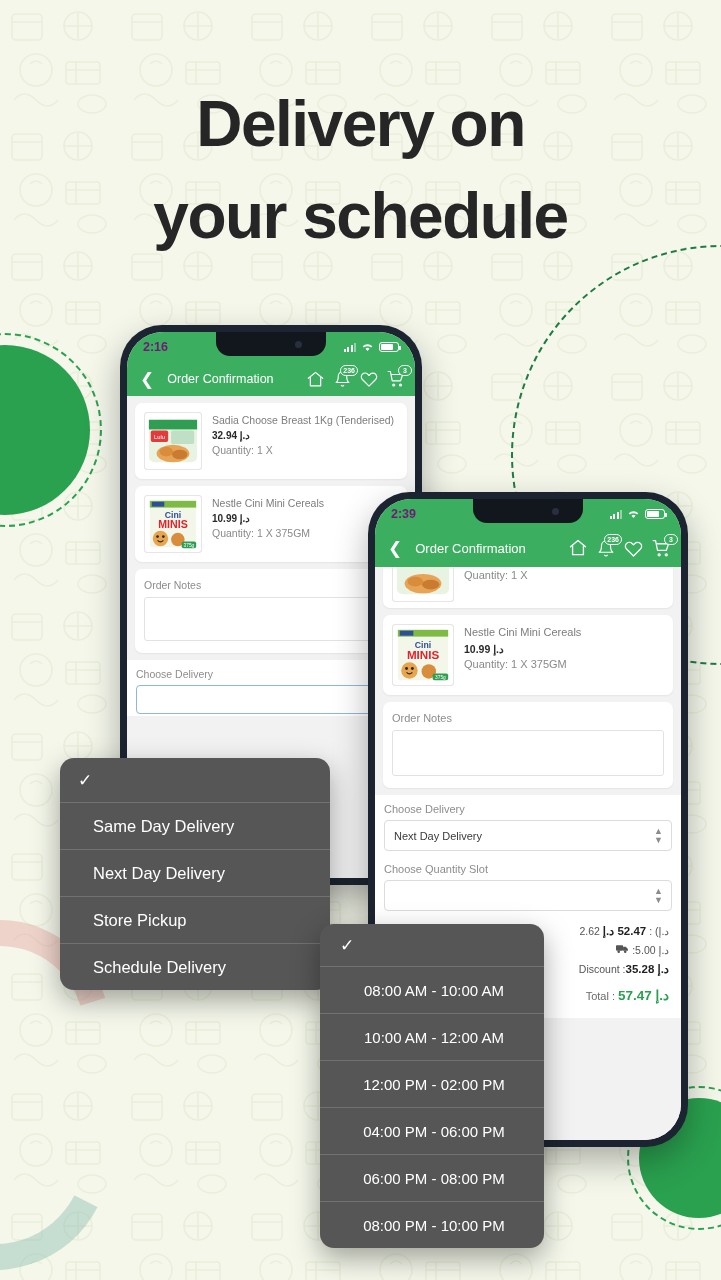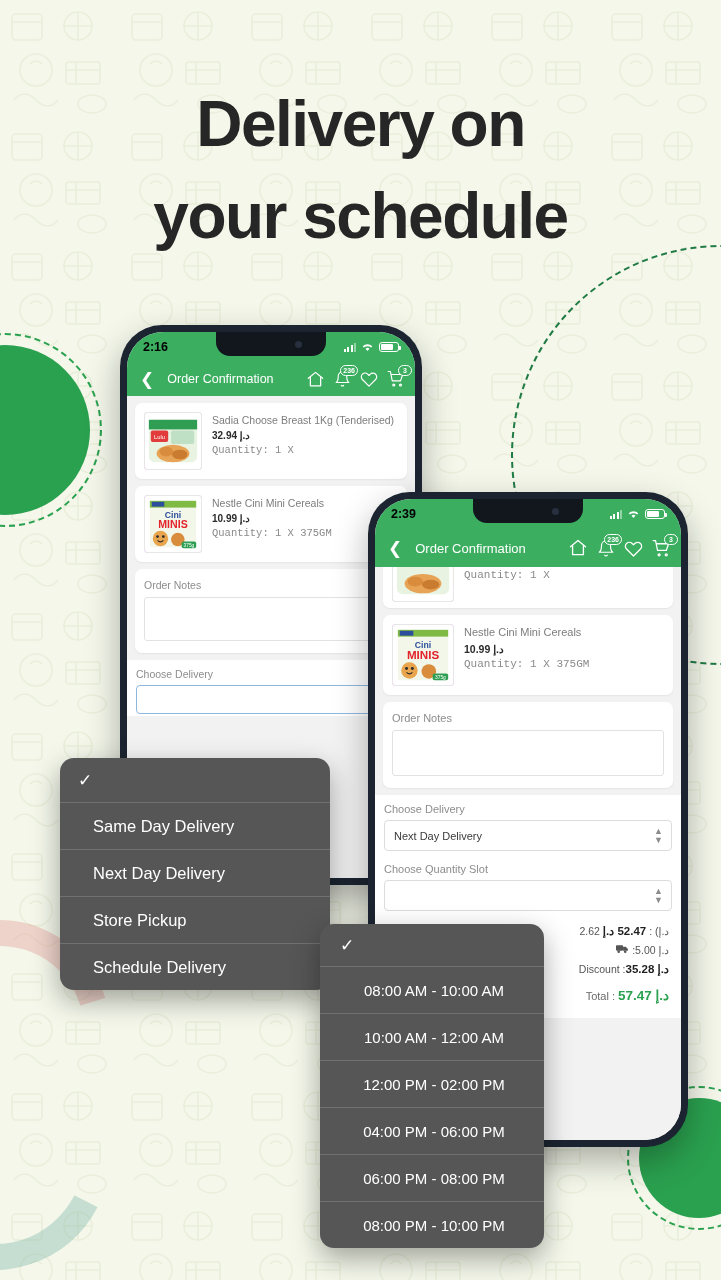--- a/index.html
+++ b/index.html
@@ -127,21 +127,21 @@
   }
 
   
   .statusbar {
     height: 30px;
     background: #3cae60;
     display: flex;
     align-items: center;
     justify-content: space-between;
     padding: 0 16px;
-    color: #000000;
+    color: #701a75;
     font-size: 12.5px;
     font-weight: 700;
   }
   .statusbar .icons { display: flex; align-items: center; gap: 5px; }
   .bars { display: flex; align-items: flex-end; gap: 1.5px; height: 9px; }
   .bars i { display:block; width: 2px; background: #fff; }
   .bars i:nth-child(1){height:3px}
   .bars i:nth-child(2){height:5px}
   .bars i:nth-child(3){height:7px}
   .bars i:nth-child(4){height:9px; background:rgba(255,255,255,.45)}
@@ -216,21 +216,21 @@
     background: #f0abfc;
   }
   #phone-front .thumb { width: 62px; height: 62px; flex-basis: 62px; }
   .pinfo { padding-top: 1px; min-width: 0; }
   .pname {
     font-size: 10.5px; color: #7d7d7d; line-height: 1.35;
   }
   #phone-front .pname { font-size: 11px; }
   .pprice { font-size: 10px; color: #2a2a2a; font-weight: 700; margin-top: 3px; }
   #phone-front .pprice { font-size: 10.5px; }
-  .pqty { font-size: 10.5px; color: #8a8a8a; margin-top: 3px; font-family: Liberation Mono, monospace; }
+  .pqty { font-size: 10.5px; color: #8a8a8a; margin-top: 3px; }
   #phone-front .pqty { font-size: 11px; }
 
   
   .notes-card {
     background:#fff; border-radius:7px; margin: 7px 8px; padding: 10px 9px 12px;
     box-shadow: 0 1px 2px rgba(0,0,0,.06);
   }
   .notes-label { font-size: 10.5px; color: #8d8d8d; margin-bottom: 6px; }
   #phone-front .notes-label { font-size: 11px; }
   .notes-box {

